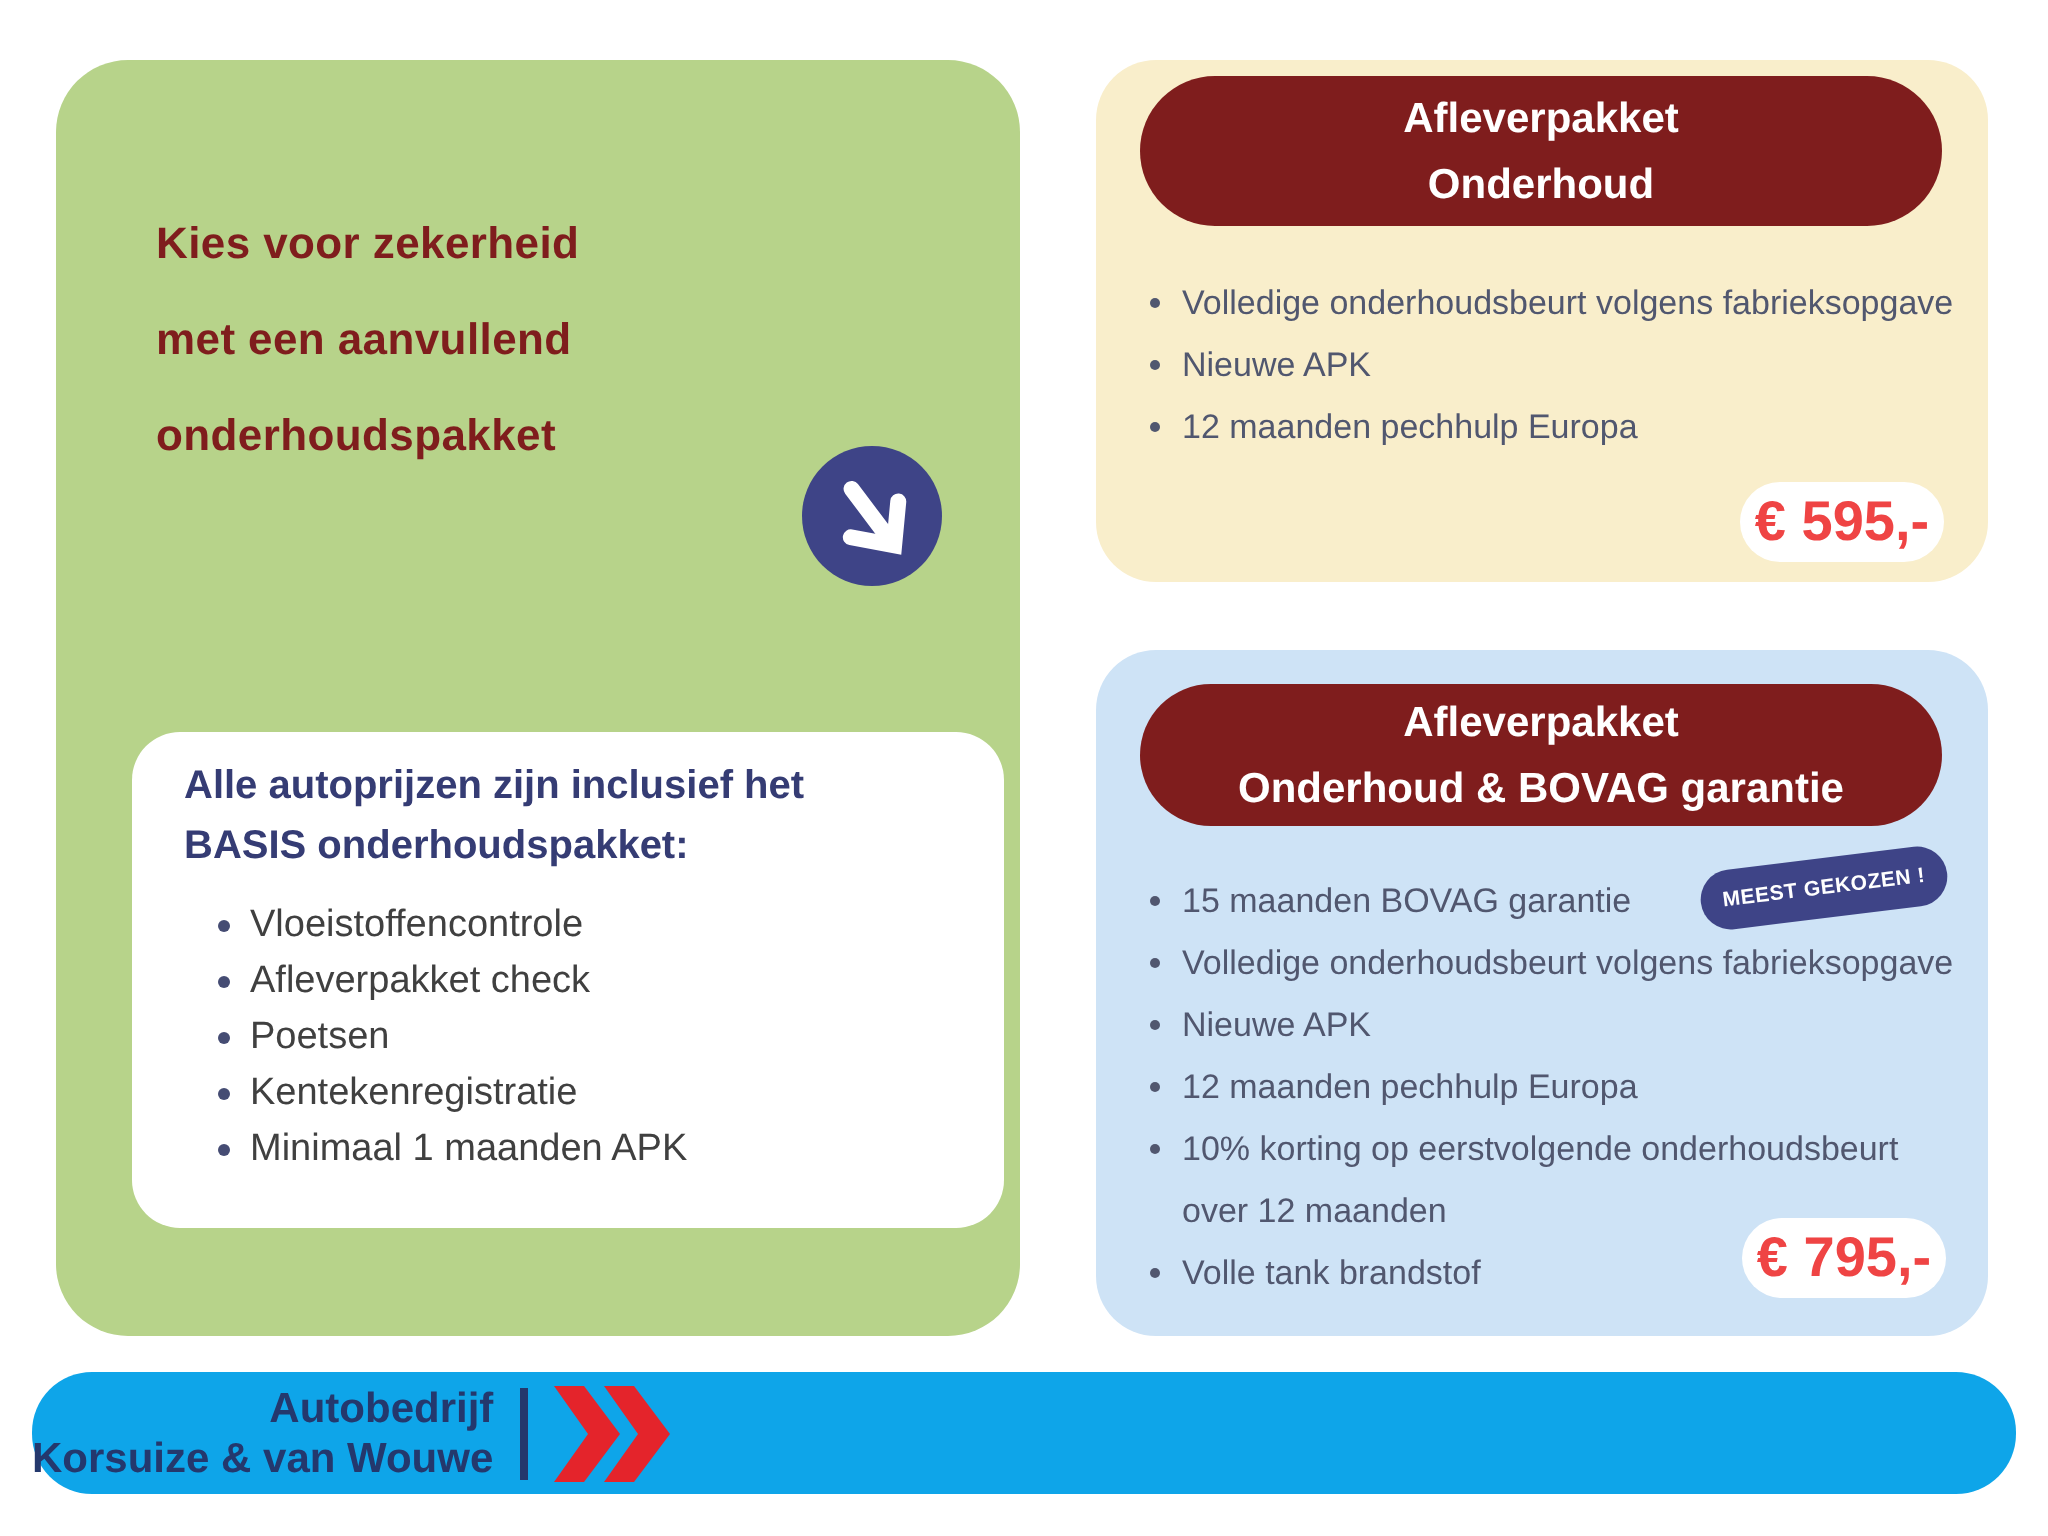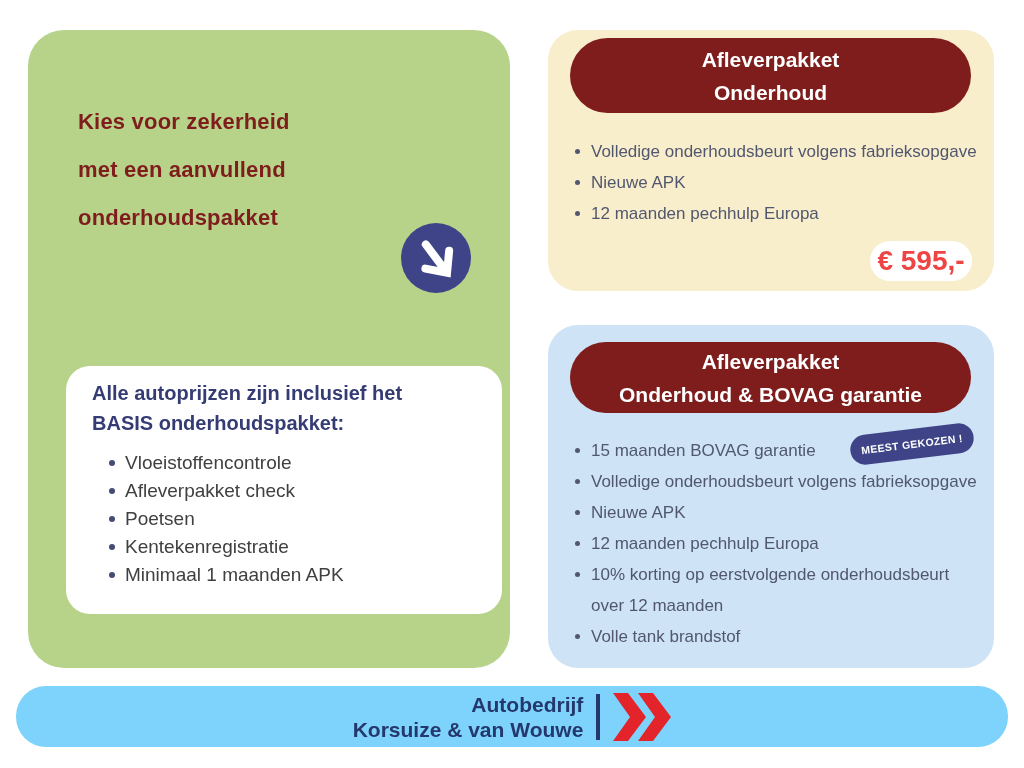--- a/index.html
+++ b/index.html
@@ -67,22 +67,22 @@
   .pkg-blue .price-pill{left:323px;top:284px;}
   .chosen-badge{
     position:absolute;left:302px;top:104px;height:30px;padding:0 11px;
     background:#3e4487;color:#ffffff;border-radius:15px;
     display:flex;align-items:center;font-weight:700;font-size:10.5px;letter-spacing:.3px;
     transform:rotate(-7deg);white-space:nowrap;z-index:2;
   }
   
   .footer-bar{
     position:absolute;left:16px;top:686px;width:992px;height:61px;
-    background:#7dd3fc;border-radius:30px;
-    display:flex;align-items:center;justify-content:center;gap:13px;
+    background:#0ea5e9;border-radius:30px;
+    display:flex;align-items:center;gap:13px;
   }
   .company{
     text-align:right;color:#24386d;font-weight:700;font-size:21px;line-height:25px;
   }
   .company span{display:block;}
   .logo-divider{width:4px;height:46px;background:#24386d;}
   .chevrons{display:block;}
 </style>
 </head>
 <body>
@@ -140,20 +140,21 @@
     </header>
     <div class="chosen-badge">MEEST GEKOZEN !</div>
     <ul class="pkg-list">
       <li>15 maanden BOVAG garantie</li>
       <li>Volledige onderhoudsbeurt volgens fabrieksopgave</li>
       <li>Nieuwe APK</li>
       <li>12 maanden pechhulp Europa</li>
       <li>10% korting op eerstvolgende onderhoudsbeurt over 12 maanden</li>
       <li>Volle tank brandstof</li>
     </ul>
+    <div class="price-pill">€ 795,-</div>
   </section>
 
   <footer class="footer-bar">
     <div class="company">
       <span>Autobedrijf</span>
       <span>Korsuize &amp; van Wouwe</span>
     </div>
     <div class="logo-divider"></div>
     <svg class="chevrons" width="58" height="48" viewBox="0 0 58 48" aria-hidden="true">
       <polygon fill="#e4242b" points="0,0 15,0 33,24 15,48 0,48 17,24"></polygon>

